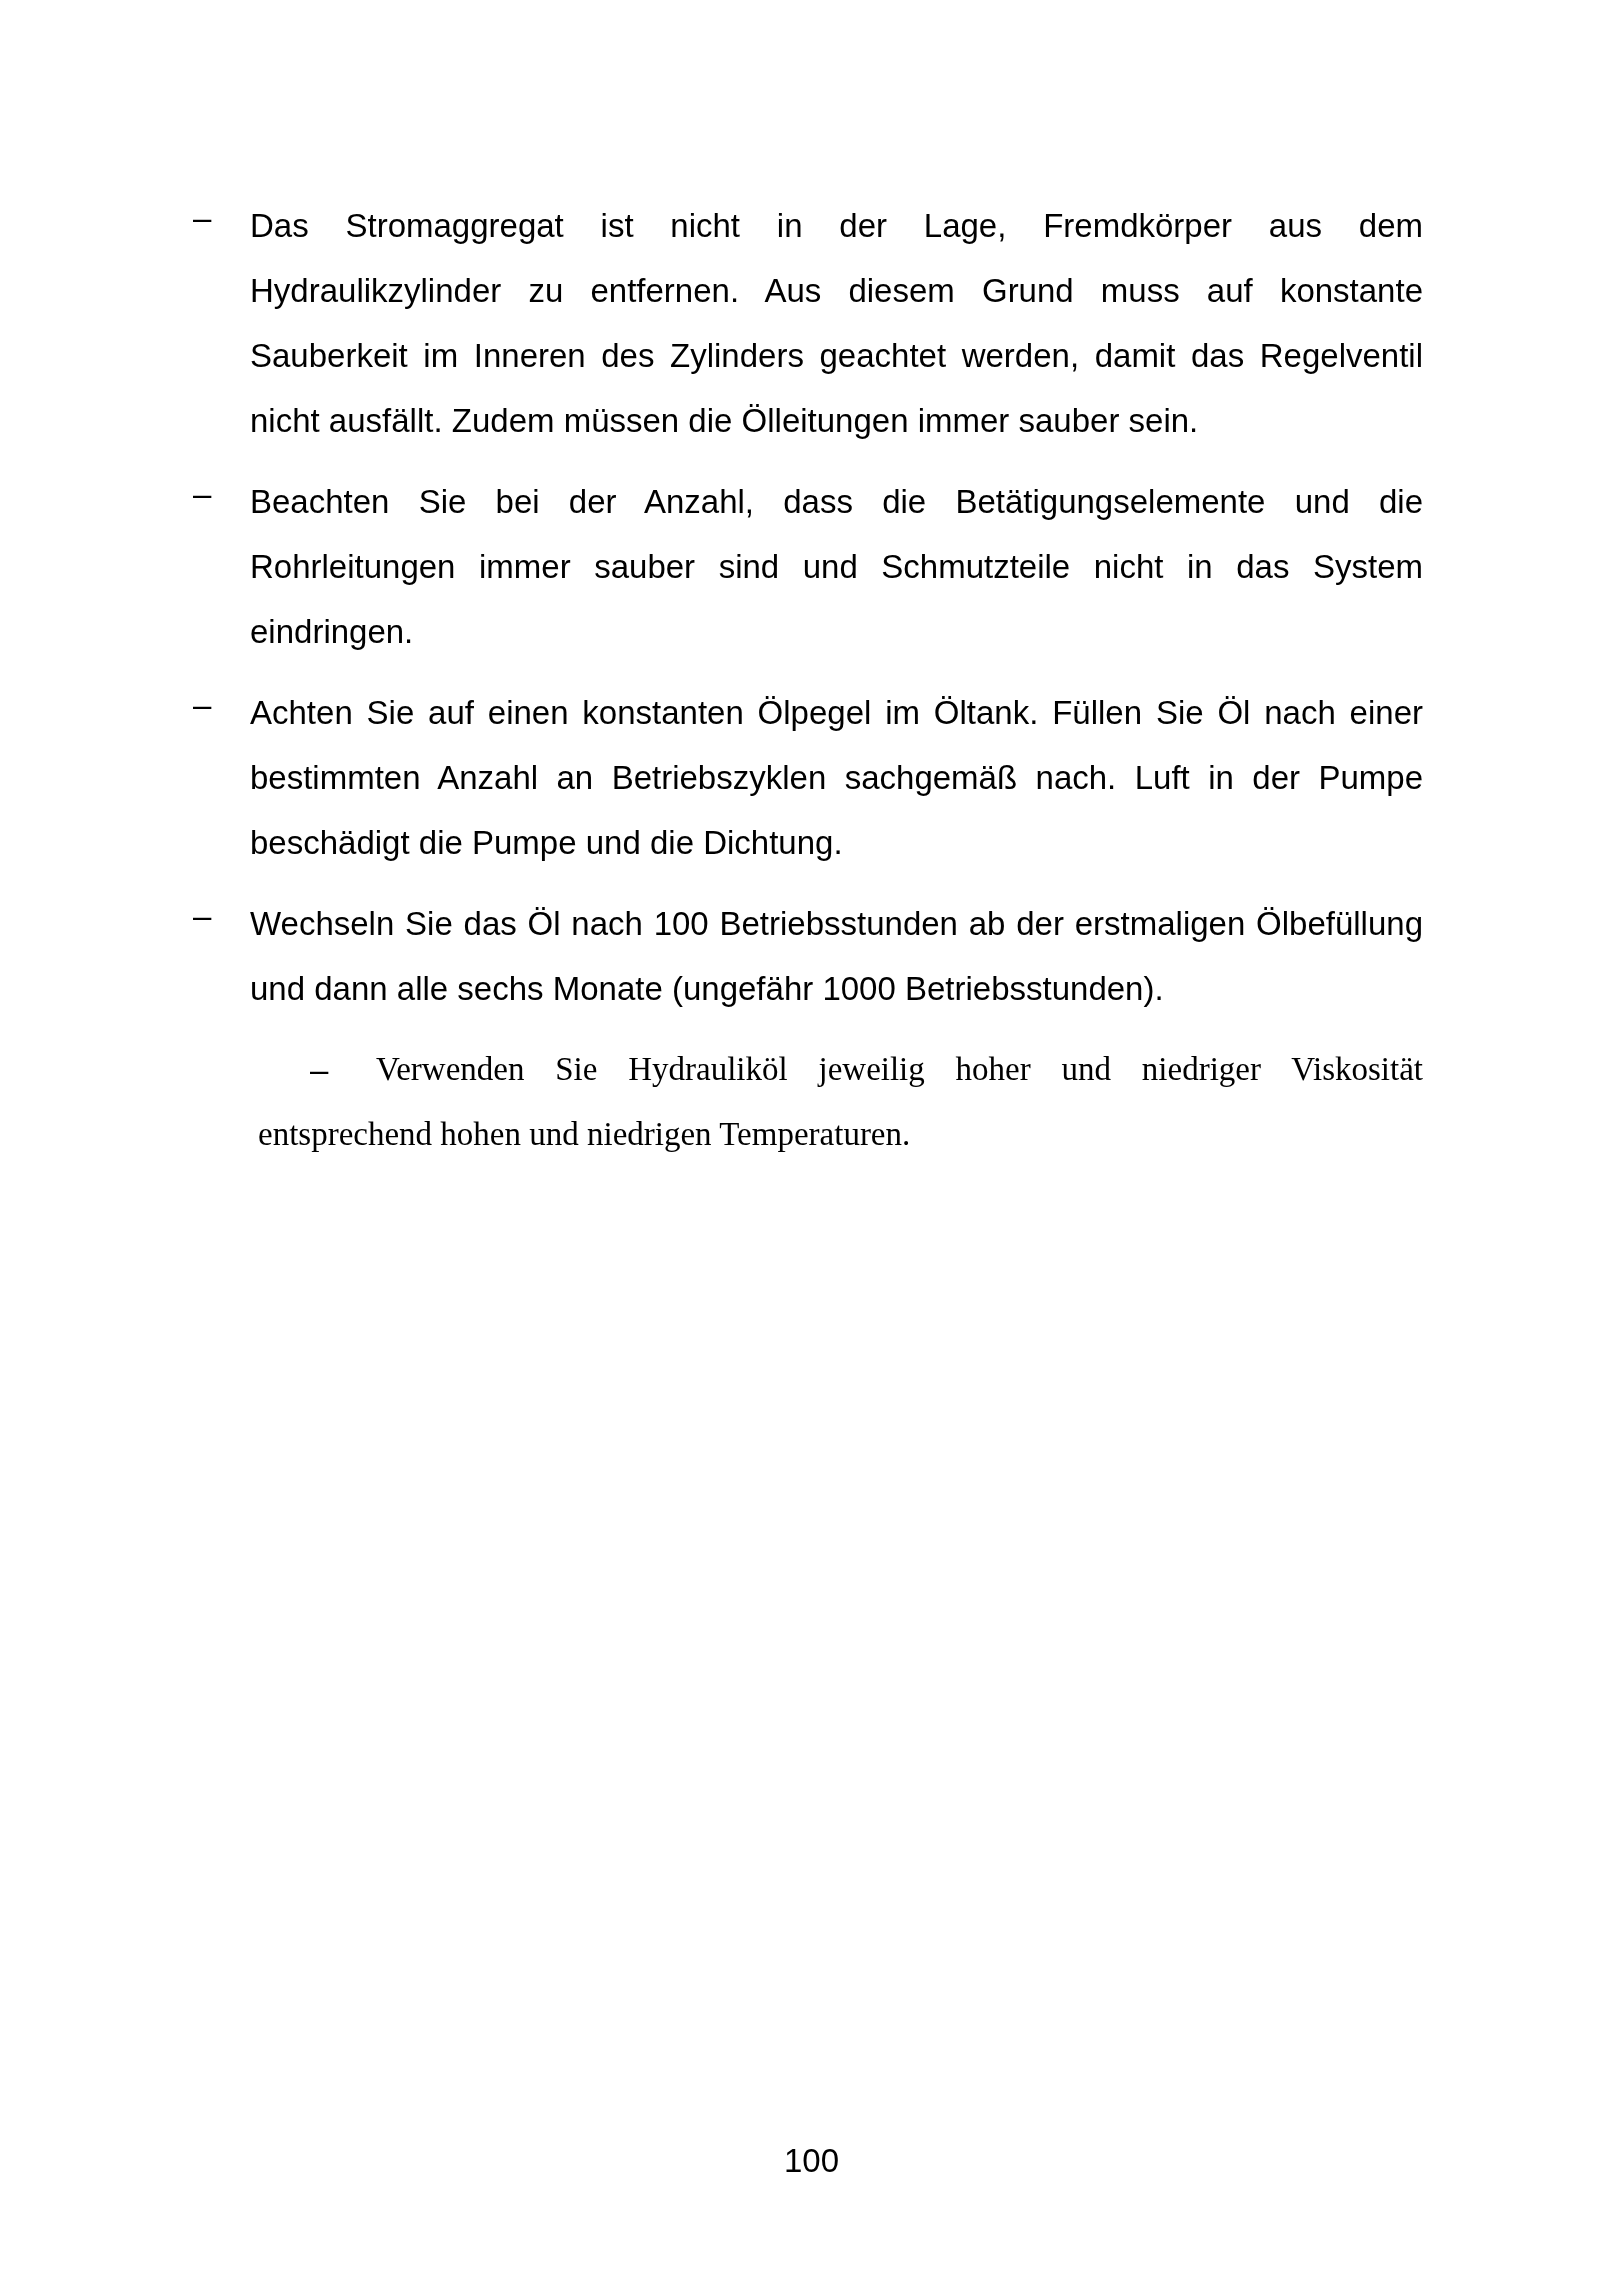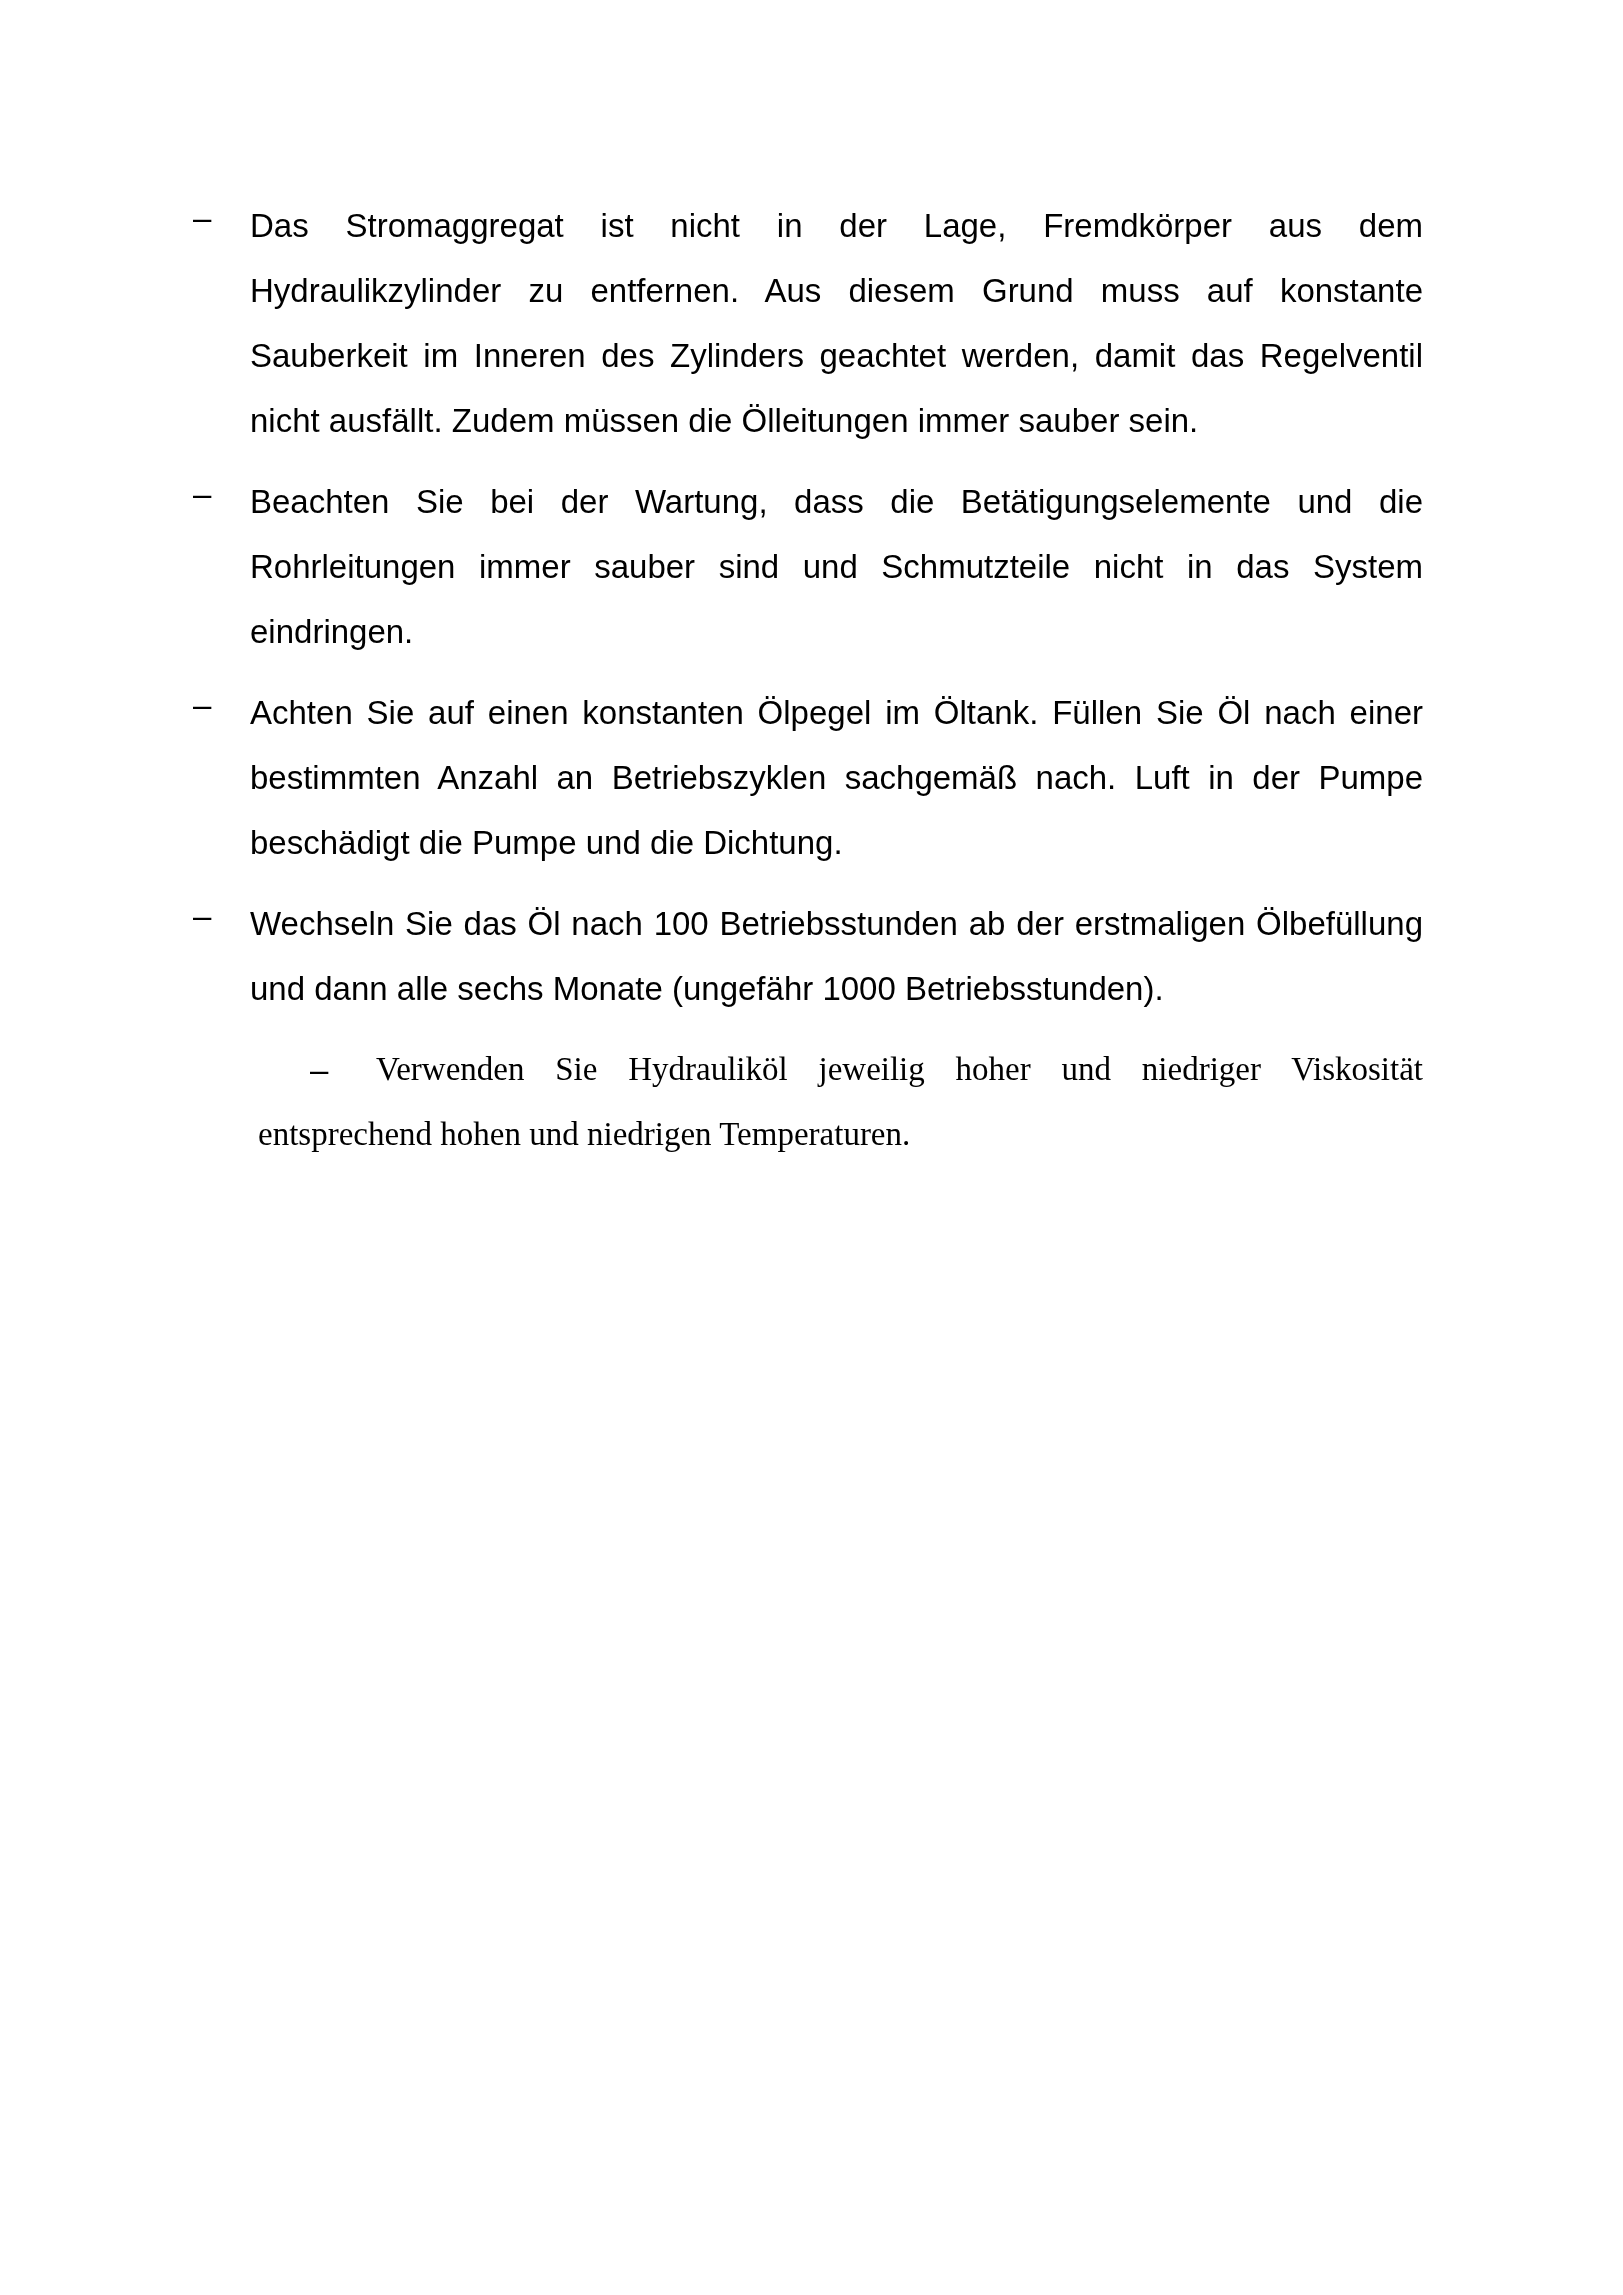--- a/index.html
+++ b/index.html
@@ -74,29 +74,30 @@
 <body>
 
 <div class="page">
   <div class="content">
       <div class="bullet-item">
         <span class="marker">–</span>
         <p class="bullet-text">Das Stromaggregat ist nicht in der Lage, Fremdkörper aus dem Hydraulikzylinder zu entfernen. Aus diesem Grund muss auf konstante Sauberkeit im Inneren des Zylinders geachtet werden, damit das Regelventil nicht ausfällt. Zudem müssen die Ölleitungen immer sauber sein.</p>
       </div>
       <div class="bullet-item">
         <span class="marker">–</span>
-        <p class="bullet-text">Beachten Sie bei der Wartung, dass die Betätigungselemente und die Rohrleitungen immer sauber sind und Schmutzteile nicht in das System eindringen.</p>
+        <p class="bullet-text">Beachten Sie bei der Anzahl, dass die Betätigungselemente und die Rohrleitungen immer sauber sind und Schmutzteile nicht in das System eindringen.</p>
       </div>
       <div class="bullet-item">
         <span class="marker">–</span>
         <p class="bullet-text">Achten Sie auf einen konstanten Ölpegel im Öltank. Füllen Sie Öl nach einer bestimmten Anzahl an Betriebszyklen sachgemäß nach. Luft in der Pumpe beschädigt die Pumpe und die Dichtung.</p>
       </div>
       <div class="bullet-item">
         <span class="marker">–</span>
         <p class="bullet-text">Wechseln Sie das Öl nach 100 Betriebsstunden ab der erstmaligen Ölbefüllung und dann alle sechs Monate (ungefähr 1000 Betriebsstunden).</p>
       </div>
       <div class="sub-bullet">
         <span class="marker">–</span>
         <p class="bullet-text">Verwenden Sie Hydrauliköl jeweilig hoher und niedriger Viskosität entsprechend hohen und niedrigen Temperaturen.</p>
       </div>
     </div>
+  <div class="footer">100</div>
 </div>
 
 
 </body></html>

